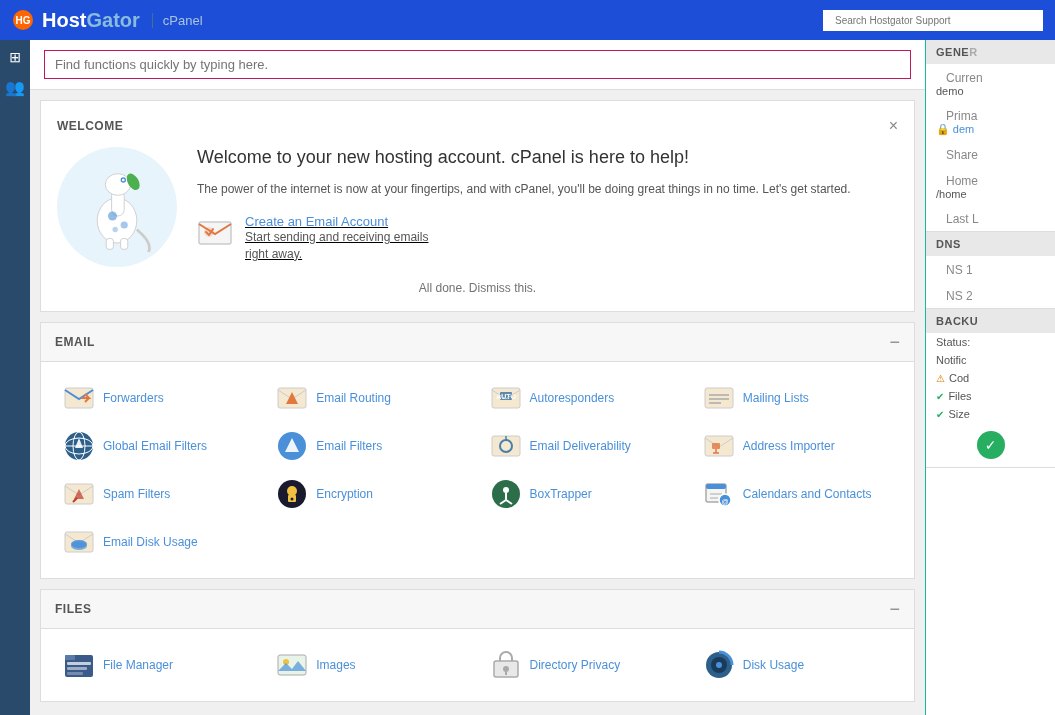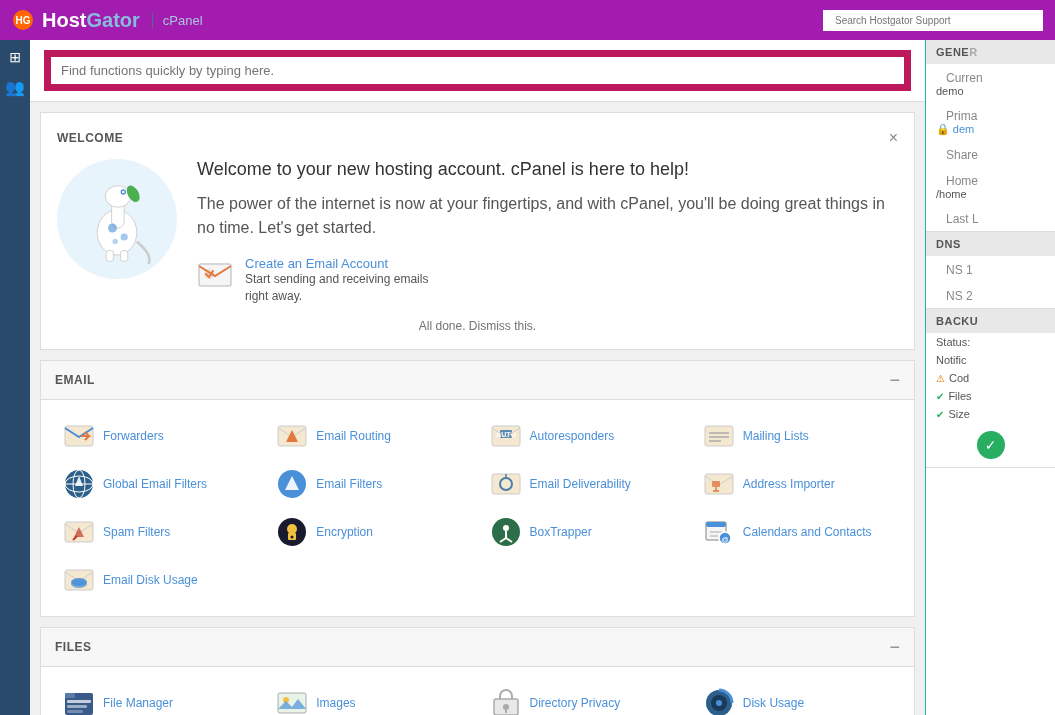--- a/index.html
+++ b/index.html
@@ -1,20 +1,20 @@
 <!DOCTYPE html>
 <html><head>
   <meta charset="utf-8">
   <style>
     * { box-sizing: border-box; margin: 0; padding: 0; }
     body { font-family: Arial, sans-serif; font-size: 13px; background: #f0f0f0; display: flex; flex-direction: column; height: 715px; overflow: hidden; }
 
     
     .top-nav {
-      background: #a21caf;
+      background: #1d4ed8;
       display: flex;
       align-items: center;
       padding: 4px 12px;
       height: 40px;
       flex-shrink: 0;
     }
     .logo-area {
       display: flex;
       align-items: center;
       gap: 8px;
@@ -78,21 +78,21 @@
     }
 
     
     .search-bar-container {
       background: white;
       padding: 10px 14px;
       border-bottom: 1px solid #ddd;
     }
     .search-bar-container input {
       width: 100%;
-      border: 7px solid #be185d;
+      border: 1px solid #be185d;
       padding: 6px 10px;
       font-size: 13px;
       color: #999;
       outline: none;
     }
 
     
     .welcome-box {
       background: white;
       margin: 10px;
@@ -136,29 +136,30 @@
       position: relative;
     }
     .dino-svg { width: 80px; height: 90px; }
     .welcome-text-area { flex: 1; }
     .welcome-heading {
       font-size: 18px;
       color: #333;
       margin-bottom: 12px;
     }
     .welcome-sub {
-      font-size: 16px;
+      font-size: 12px;
       color: #555;
       margin-bottom: 16px;
       line-height: 1.5;
     }
     .email-step {
       display: flex;
       align-items: flex-start;
       gap: 12px;
+      text-decoration: underline;
     }
     .envelope-icon {
       width: 36px;
       height: 36px;
       flex-shrink: 0;
     }
     .email-step-text a {
       color: #4a90d9;
       text-decoration: none;
       font-size: 13px;

